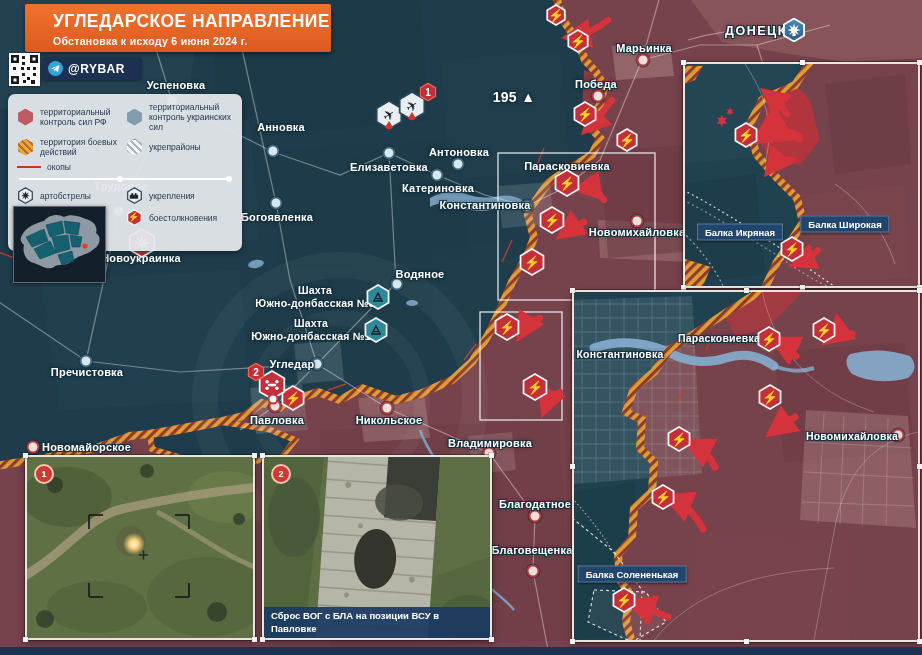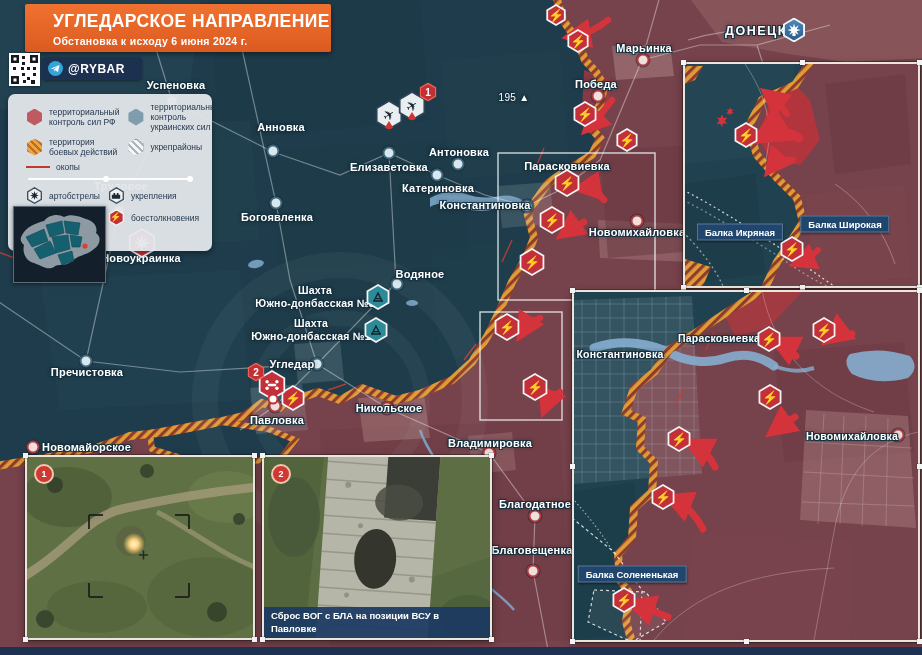--- a/index.html
+++ b/index.html
@@ -8,21 +8,21 @@
   .abs{position:absolute}
   svg{display:block}
 
   
   .town{position:absolute;transform:translate(-50%,-50%);color:#fff;font-size:11px;font-weight:700;
         white-space:nowrap;letter-spacing:.2px;z-index:6;
         text-shadow:-1px -1px 0 #15303e,1px -1px 0 #15303e,-1px 1px 0 #15303e,1px 1px 0 #15303e,0 0 4px rgba(8,28,40,.9)}
   .town.pre{white-space:pre-line;text-align:center;font-size:10.5px;line-height:1.2}
   .town.city{font-size:12.5px;letter-spacing:1.5px}
   .town.la{transform:translate(0,-50%)}
-  .town.small{font-size:10px;font-weight:400;letter-spacing:.3px}
+  .town.small{font-size:14px;font-weight:700;letter-spacing:.3px}
   .dot{position:absolute;width:9px;height:9px;border-radius:50%;background:#d9e7ee;border:2px solid #3d6579;
        transform:translate(-50%,-50%);z-index:5;box-shadow:0 0 0 1px rgba(15,35,48,.5)}
   .dot.rd{border-color:#b23a41;background:#efe0dc}
 
   
   .hx{position:absolute;transform:translate(-50%,-50%);z-index:7;
       clip-path:polygon(50% 0%,94% 26%,94% 74%,50% 100%,6% 74%,6% 26%);
       display:flex;align-items:center;justify-content:center;background:#f3f5f6;
       filter:drop-shadow(0 1px 1px rgba(0,0,0,.5))}
   .hx .in{position:absolute;inset:2px;clip-path:inherit;display:flex;align-items:center;justify-content:center}
@@ -58,22 +58,22 @@
   .banner h1{margin:0;font-size:17.5px;font-weight:800;letter-spacing:.4px}
   .banner p{margin:3px 0 0;font-size:10.5px;font-weight:700;letter-spacing:.3px}
   .qr{position:absolute;left:9px;top:53px;width:31px;height:33px;z-index:21;background:#fff;
       box-shadow:0 1px 2px rgba(0,0,0,.4)}
   .chbar{position:absolute;left:42px;top:57px;height:23px;width:100px;z-index:20;background:#1c3050;
          border-radius:4px;display:flex;align-items:center;gap:5px;padding-left:6px;box-sizing:border-box;
          box-shadow:0 1px 3px rgba(0,0,0,.4)}
   .chbar .nm{color:#fff;font-size:12px;font-weight:800;letter-spacing:.5px}
 
   
-  .legend{position:absolute;left:8px;top:94px;width:204px;z-index:20;background:rgba(228,231,235,.95);
-          border-radius:7px;padding:8px 18px 9px;box-sizing:border-box;box-shadow:0 2px 6px rgba(0,0,0,.4);
+  .legend{position:absolute;left:8px;top:94px;width:234px;z-index:20;background:rgba(228,231,235,.95);
+          border-radius:7px;padding:8px 9px 9px;box-sizing:border-box;box-shadow:0 2px 6px rgba(0,0,0,.4);
           color:#24384f;font-size:8.5px;line-height:1.18;font-weight:500}
   .lrow{display:flex;align-items:center;gap:6px;margin-bottom:5px}
   .lcol2{display:grid;grid-template-columns:1fr 1.06fr;column-gap:8px}
   .lhex{width:17px;height:17px;flex:0 0 17px;clip-path:polygon(50% 0%,94% 26%,94% 74%,50% 100%,6% 74%,6% 26%);
         position:relative;display:flex;align-items:center;justify-content:center}
   .lhex.rf{background:#bf5a63}.lhex.ua{background:#7f9dad}
   .lhex.cz{background:repeating-linear-gradient(45deg,#e7a73e 0 3px,#c06a2a 3px 5px)}
   .lhex.ft{background:repeating-linear-gradient(45deg,#f4f6f7 0 3px,#aab6bd 3px 5px);box-shadow:inset 0 0 0 1px #8a979f}
   .lhex.ic{background:#3c4d5d}
   .lhex.ic .in2{position:absolute;inset:1.5px;clip-path:inherit;background:#eef1f3;display:flex;
@@ -227,21 +227,21 @@
     <i class="dot" style="left:276px;top:203px"></i>
   <div class="town" style="left:141px;top:258px">Новоукраинка</div>
   <div class="town" style="left:87px;top:372px">Пречистовка</div>
     <i class="dot" style="left:86px;top:361px"></i>
   <div class="town" style="left:420px;top:274px">Водяное</div>
     <i class="dot" style="left:397px;top:284px"></i>
   <div class="town" style="left:292px;top:364px">Угледар</div>
     <i class="dot" style="left:317px;top:364px"></i>
   <div class="town" style="left:277px;top:420px">Павловка</div>
     <i class="dot rd" style="left:275px;top:406px"></i>
-  <div class="town" style="left:389px;top:408px">Никольское</div>
+  <div class="town" style="left:389px;top:420px">Никольское</div>
     <i class="dot rd" style="left:387px;top:408px"></i>
   <div class="town la" style="left:42px;top:447px">Новомайорское</div>
     <i class="dot rd" style="left:33px;top:447px"></i>
   <div class="town" style="left:490px;top:443px">Владимировка</div>
     <i class="dot rd" style="left:489px;top:453px"></i>
   <div class="town" style="left:535px;top:504px">Благодатное</div>
     <i class="dot rd" style="left:535px;top:516px"></i>
   <div class="town" style="left:532px;top:550px">Благовещенка</div>
     <i class="dot rd" style="left:533px;top:571px"></i>
   <div class="town" style="left:644px;top:48px">Марьинка</div>

